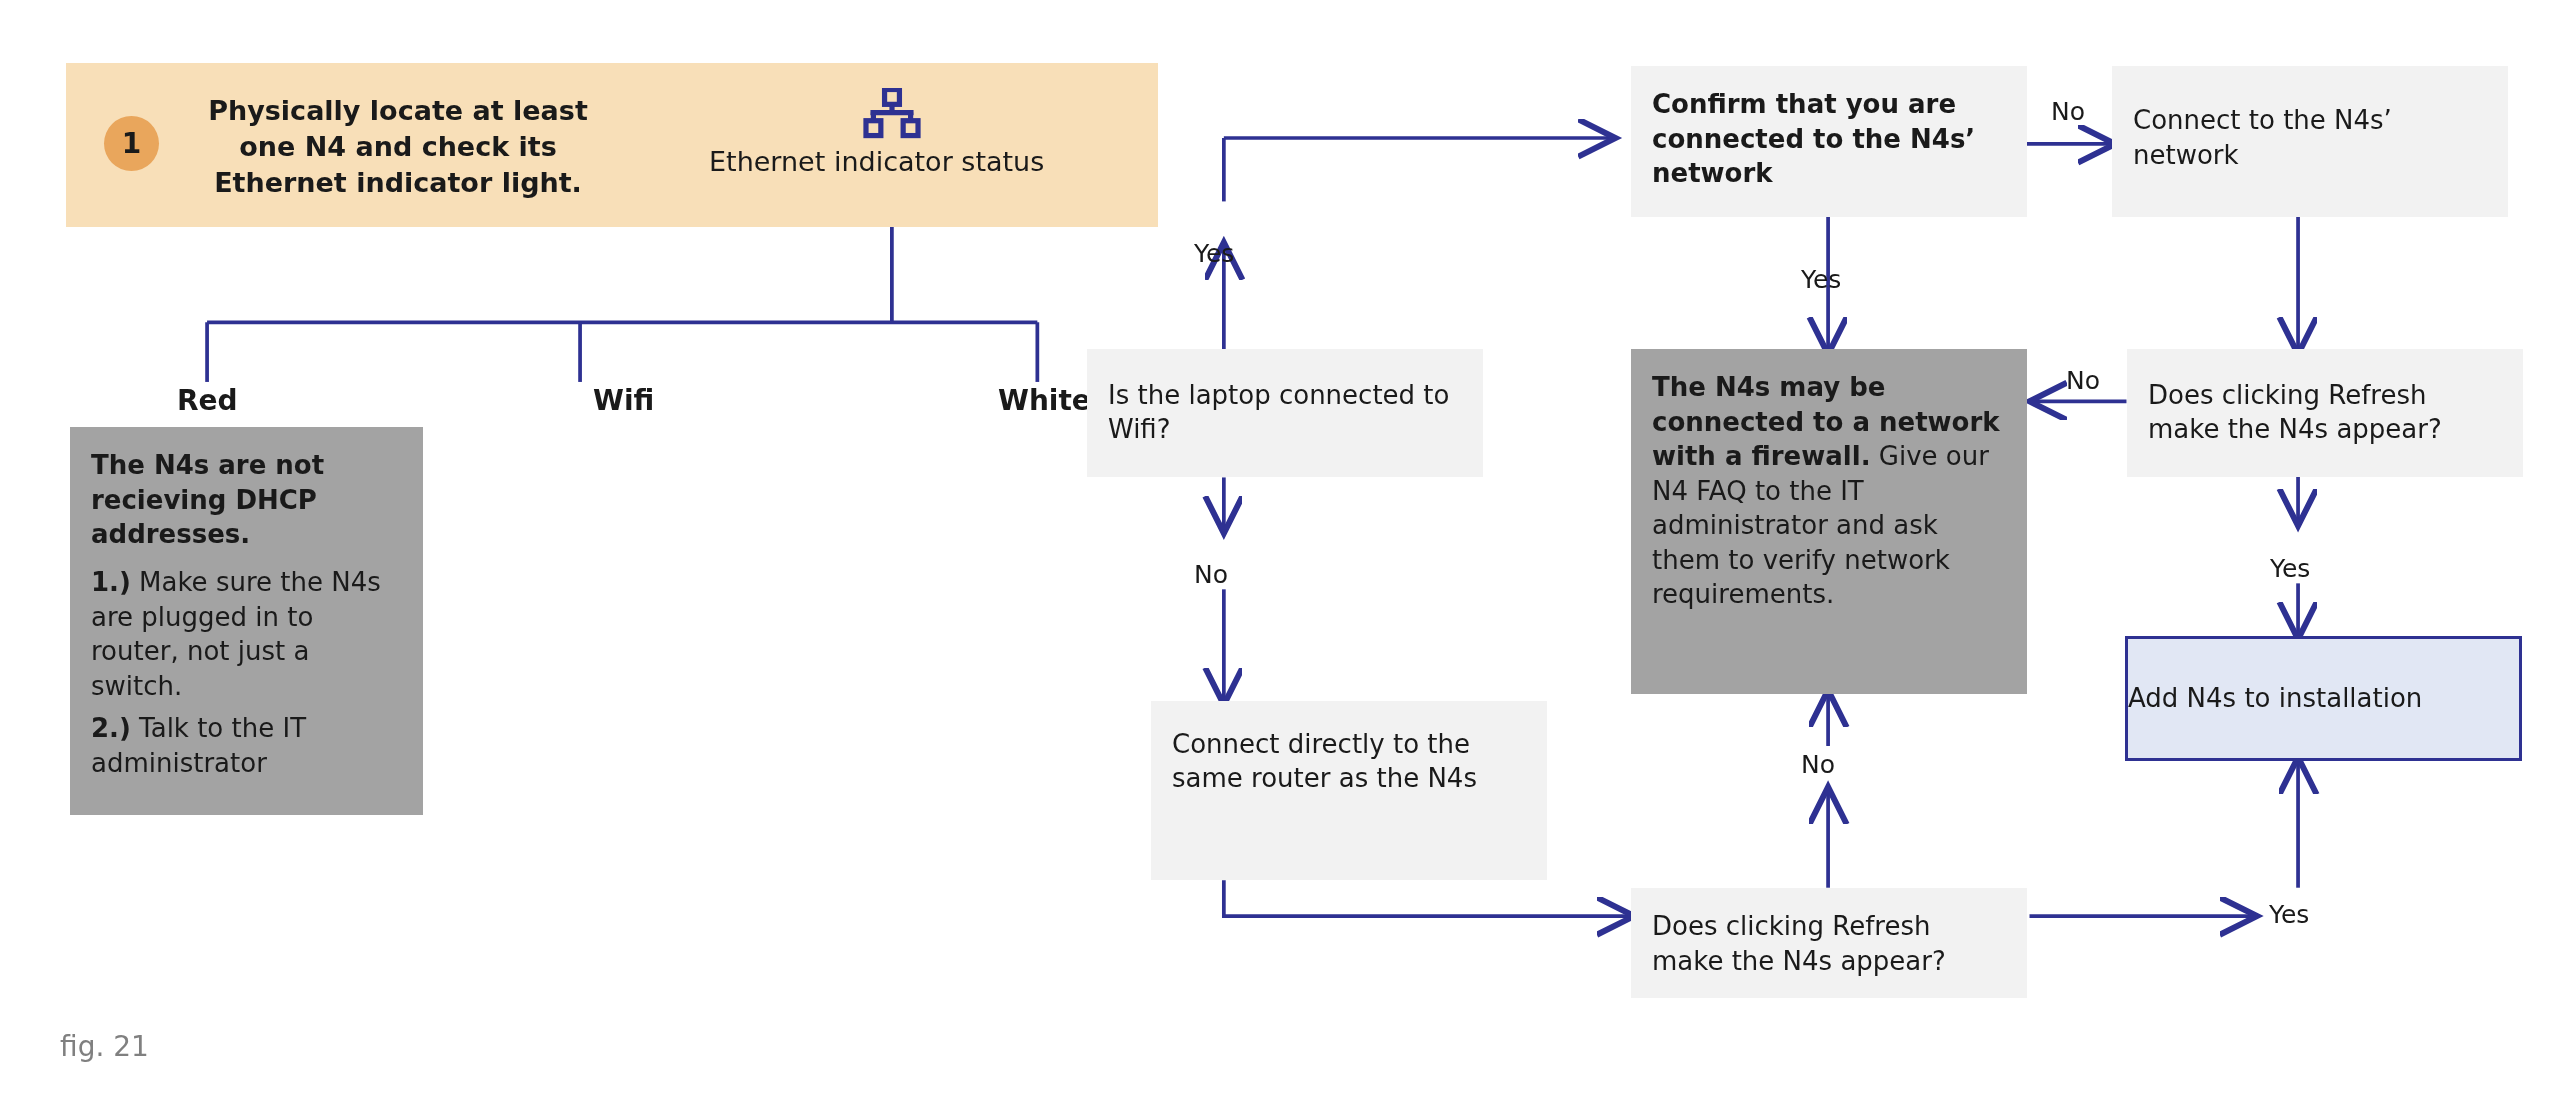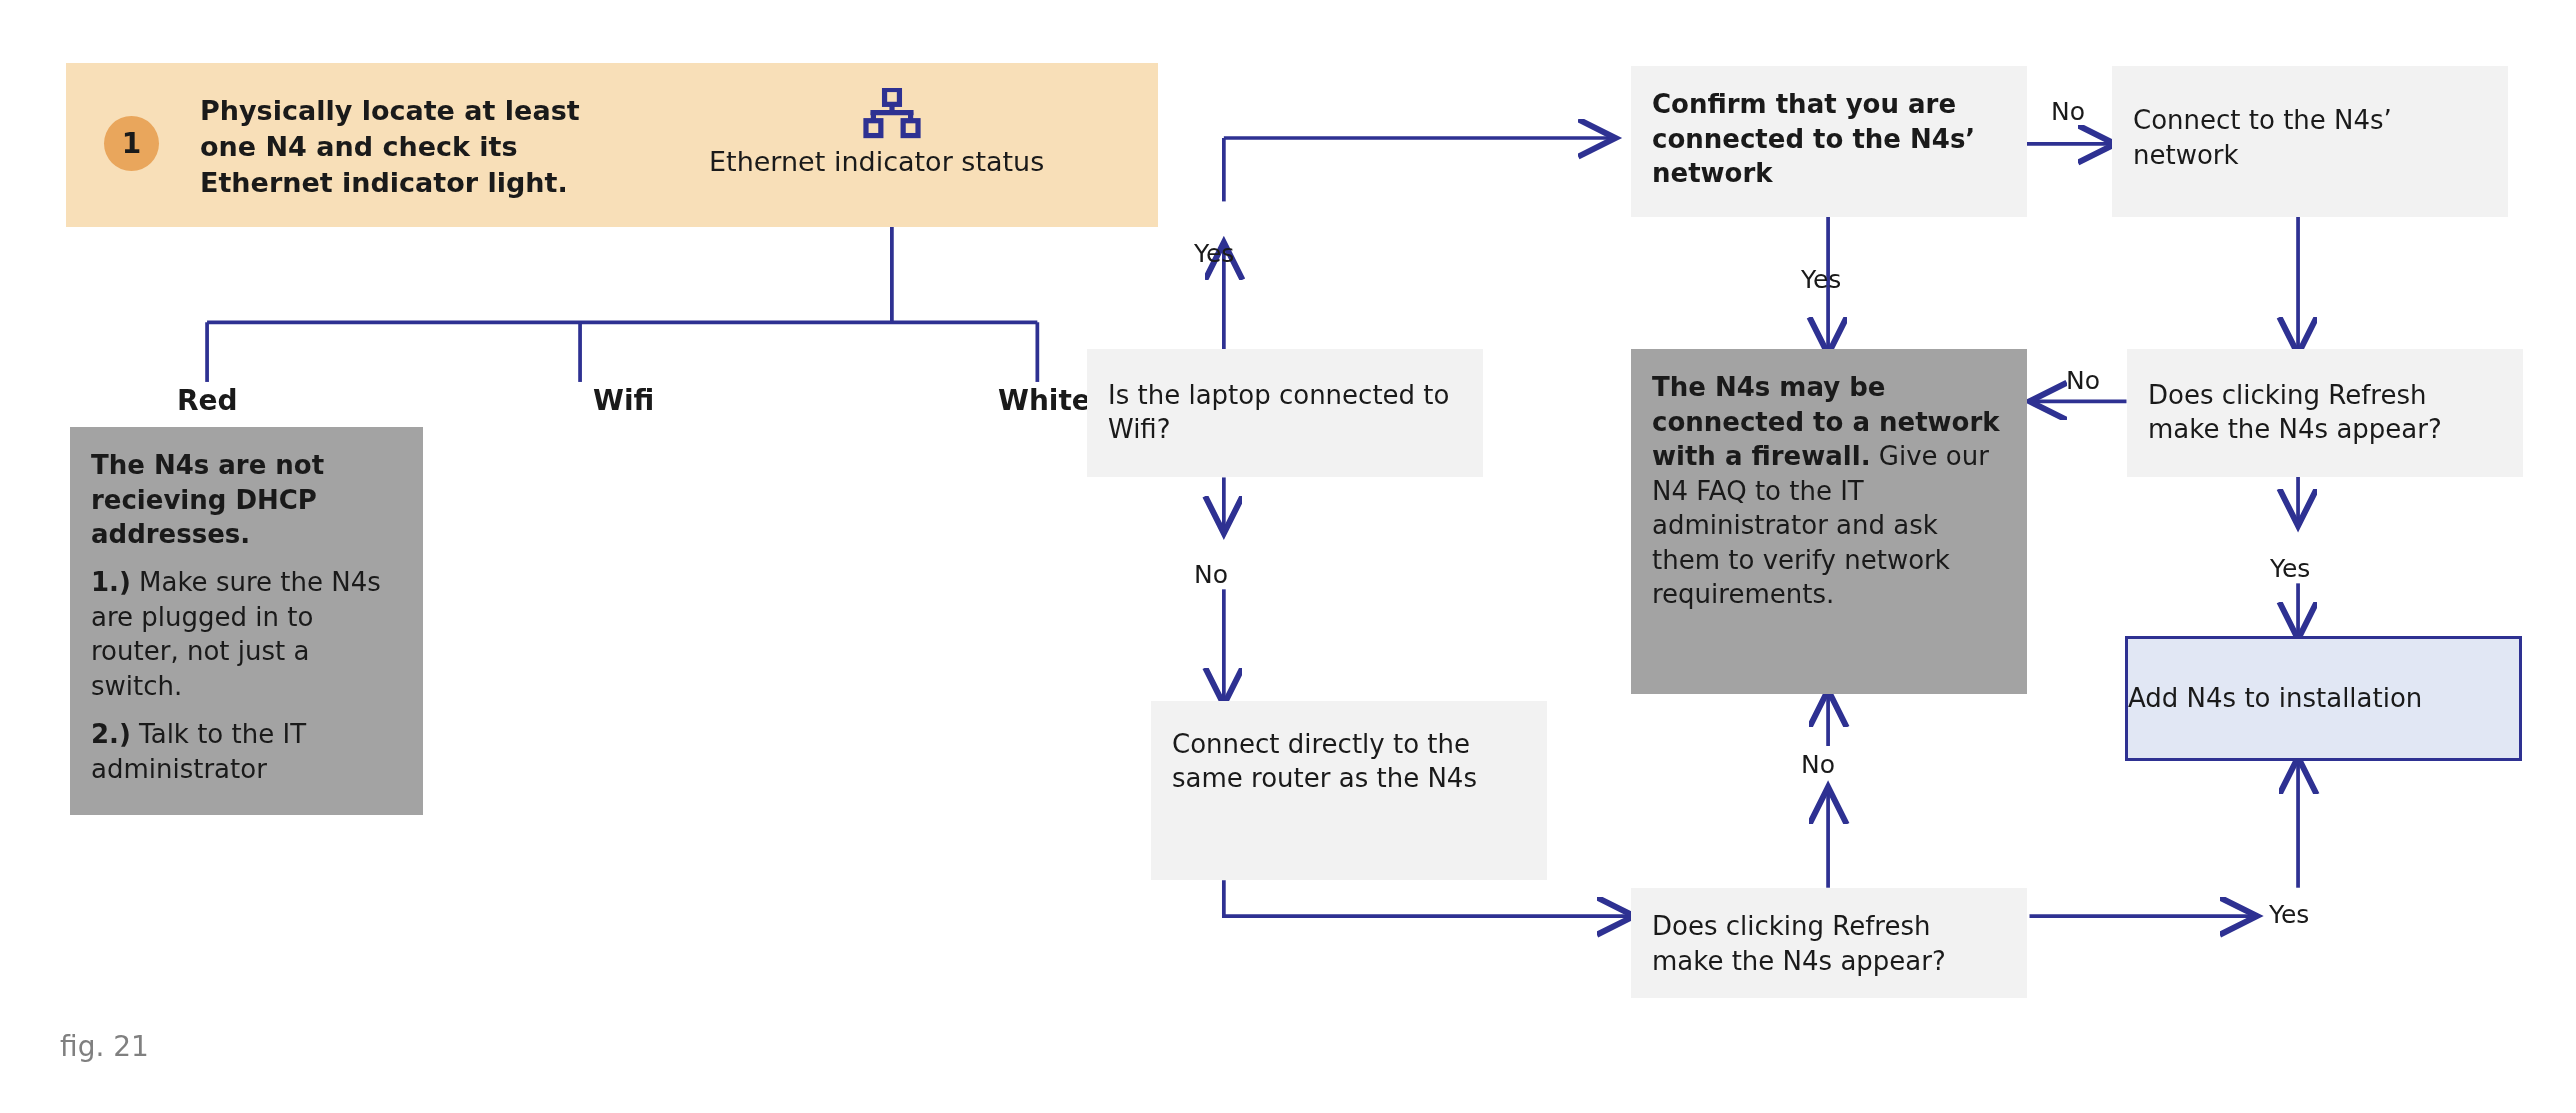--- a/index.html
+++ b/index.html
@@ -9,21 +9,21 @@
   .node{position:absolute;box-sizing:border-box;}
   .gray{background:#f2f2f2;}
   .salmon{background:#a3a3a3;}
   .banner{background:#f8dfb8;}
   .outlined{background:#e1e7f4;border:3.7px solid #2e3192;}
   .txt{color:#1a1a1a;font-size:26px;line-height:1.33;font-weight:400;}
   .bold{font-weight:700;}
   .step-circle{position:absolute;width:55px;height:55px;border-radius:50%;
       background:#e9a65c;display:flex;align-items:center;justify-content:center;
       color:#1a1a1a;font-size:28px;font-weight:600;}
-  .banner-head{position:absolute;font-size:27px;line-height:1.33;font-weight:700;color:#1a1a1a;}
+  .banner-head{position:absolute;font-size:27px;line-height:1.33;font-weight:700;color:#1a1a1a;text-align:center;}
   .ind-label{position:absolute;font-size:27px;color:#1a1a1a;}
   .branch-label{position:absolute;font-size:28px;font-weight:700;color:#1a1a1a;}
   .edge-label{position:absolute;font-size:25px;color:#1a1a1a;}
   .caption{position:absolute;font-size:28px;color:#808080;}
   .icon-net{position:absolute;}
   .pad{padding:21px 19.4px 19.4px 21px;}
 </style>
 </head>
 <body>
 
@@ -101,21 +101,21 @@
 
   <div class="branch-label" style="left:177px;top:384px;">Red</div>
   <div class="branch-label" style="left:593px;top:384px;">Wifi</div>
   <div class="branch-label" style="left:998px;top:384px;">White</div>
 
   <div class="node salmon pad" style="left:70px;top:427px;width:353px;height:388px;">
     <div class="txt bold">The N4s are not recieving DHCP addresses.</div>
     <div class="txt" style="margin-top:13.4px;">
       <span class="bold">1.)</span><span> Make sure the N4s are plugged in to router, not just a switch.</span>
     </div>
-    <div class="txt" style="margin-top:14px;">
+    <div class="txt" style="margin-top:8px;">
       <span class="bold">2.)</span><span> Talk to the IT administrator</span>
     </div>
   </div>
 
 
   <div class="node gray pad" style="left:1087px;top:349px;width:396px;height:128px;">
     <div class="txt" style="margin-top:7.5px;">Is the laptop connected to Wifi?</div>
   </div>
 
   <div class="edge-label" style="left:1194px;top:239px;">Yes</div>

